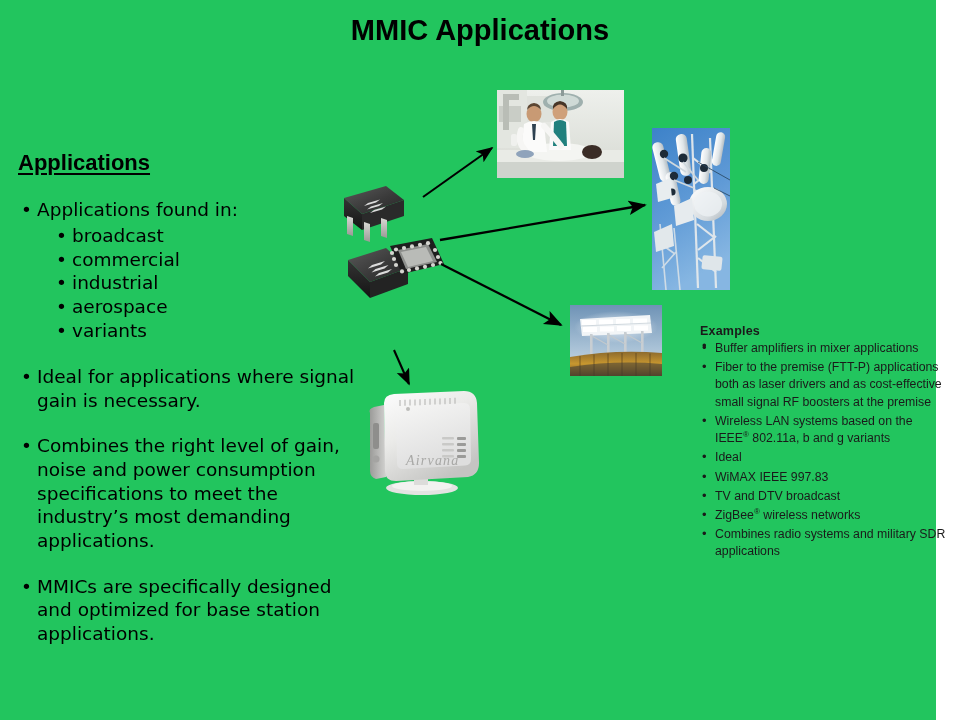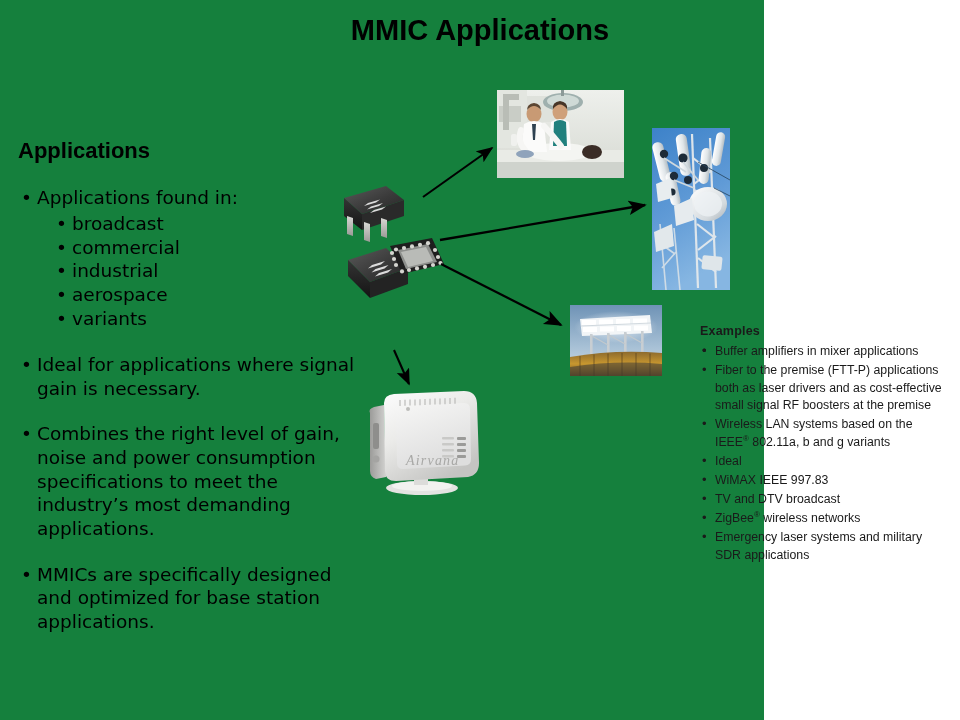--- a/index.html
+++ b/index.html
@@ -10,23 +10,23 @@
     width: 960px;
     height: 720px;
     background: #ffffff;
     font-family: "DejaVu Sans", sans-serif;
     color: #000000;
     overflow: hidden;
     position: relative;
   }
   #slide {
     position: relative;
-    width: 764px;
+    width: 936px;
     height: 720px;
-    background: #15803d;
+    background: #22c55e;
   }
 
   
   #slide-title {
     position: absolute;
     left: 0;
     top: 14px;
     width: 960px;
     text-align: center;
     font-family: "Liberation Sans", sans-serif;
@@ -40,22 +40,23 @@
   #left-col {
     position: absolute;
     left: 18px;
     top: 138px;
     width: 340px;
   }
   #applications-heading {
     font-family: "Liberation Sans", sans-serif;
     font-size: 22px;
     font-weight: bold;
+    text-decoration: underline;
     text-underline-offset: 3px;
-    margin: 0 0 22px 0;
+    margin: 12px 0 22px 0;
     color: #000000;
   }
   .bullet-l1 {
     position: relative;
     padding-left: 19px;
     font-size: 18.5px;
     line-height: 1.28;
     margin-bottom: 2px;
     color: #000000;
   }
@@ -129,21 +130,20 @@
     position: absolute;
     left: 700px;
     top: 324px;
     width: 248px;
     font-family: "Liberation Sans", sans-serif;
     color: #1a1a1a;
   }
   #examples-title {
     font-size: 12.5px;
     font-weight: bold;
-    margin-bottom: 5px;
     letter-spacing: 0.2px;
   }
   .ex-item {
     position: relative;
     padding-left: 15px;
     font-size: 12.3px;
     line-height: 1.43;
     margin-bottom: 1.5px;
   }
   .ex-item > .exdot {
@@ -595,17 +595,17 @@
     <div class="ex-item">
       <span class="exdot">•</span>
       <span>TV and DTV broadcast</span>
     </div>
     <div class="ex-item">
       <span class="exdot">•</span>
       <span>ZigBee<sup>®</sup> wireless networks</span>
     </div>
     <div class="ex-item">
       <span class="exdot">•</span>
-      <span>Emergency laser systems and military SDR applications</span>
+      <span>Combines radio systems and military SDR applications</span>
     </div>
   </div>
 
 </div>
 
 </body></html>

